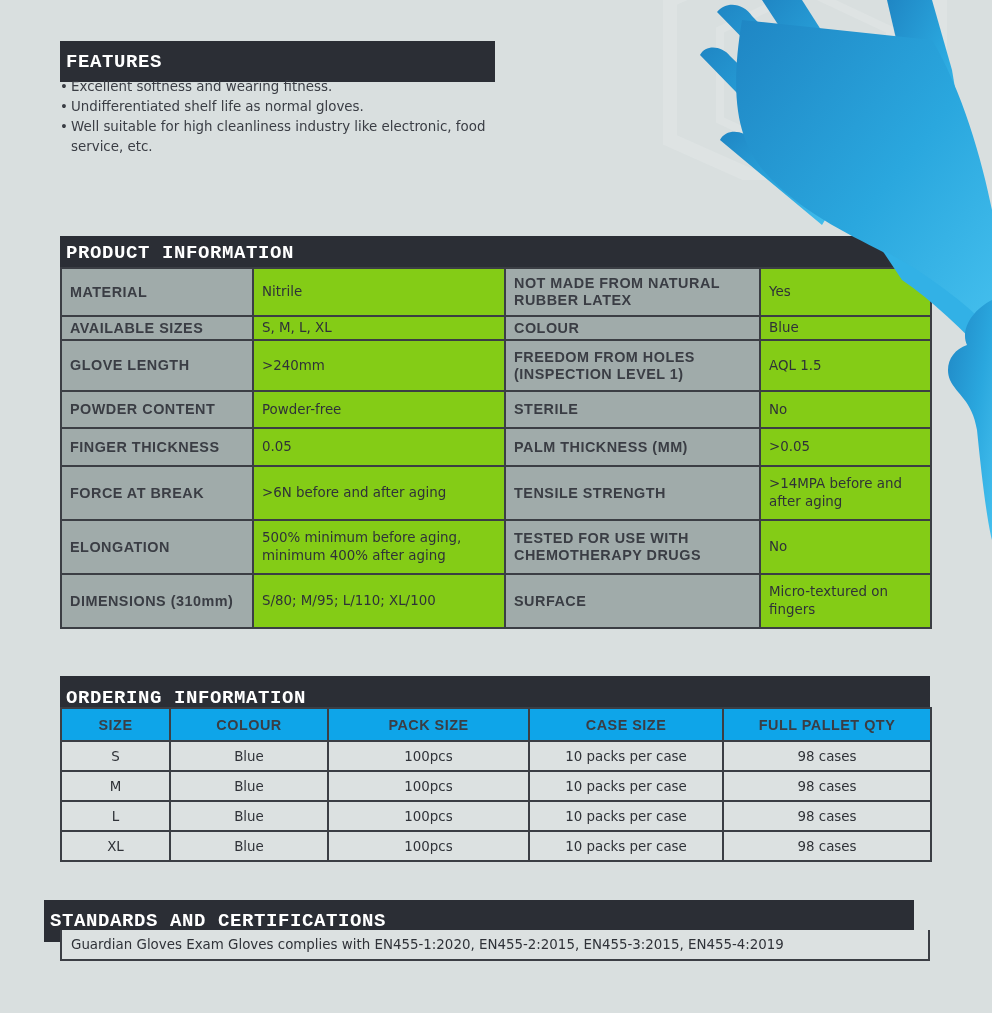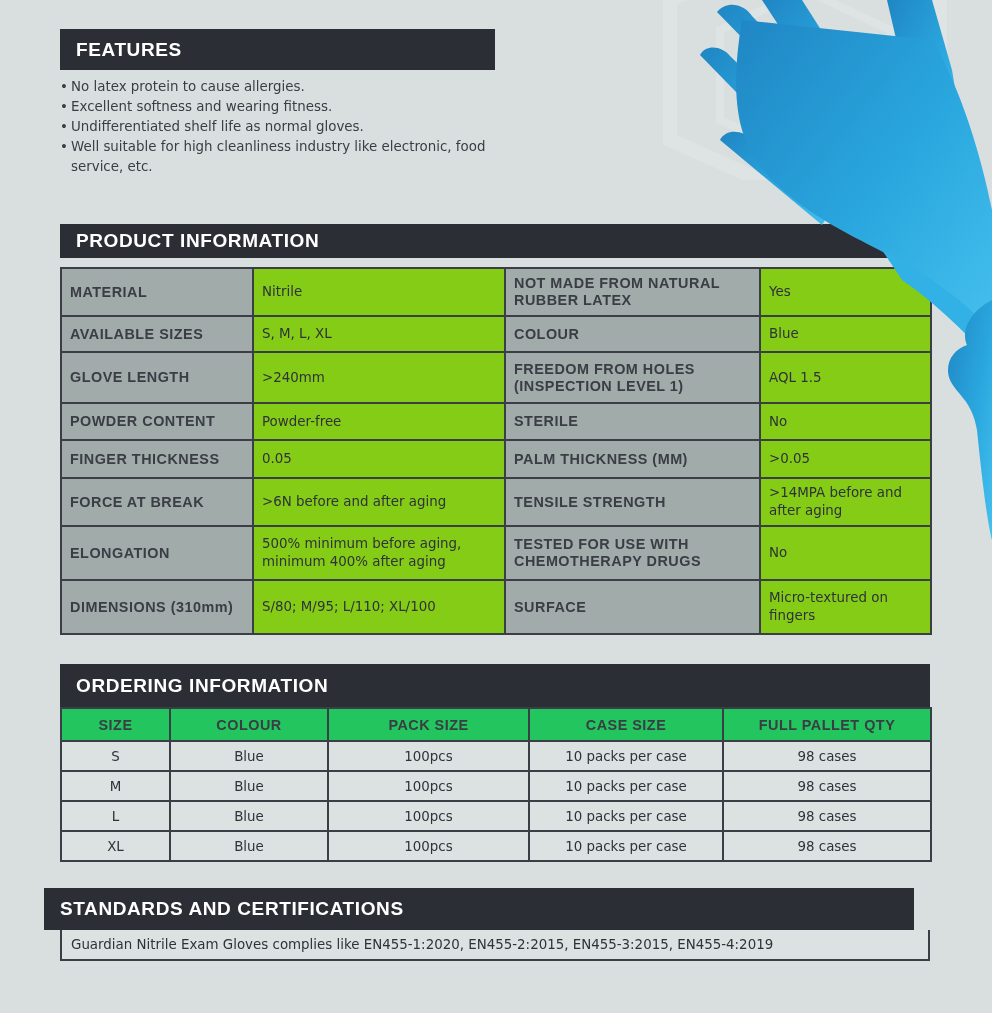--- a/index.html
+++ b/index.html
@@ -11,23 +11,23 @@
     position: relative;
   }
   .hex-bg {
     position: absolute; left: 640px; top: -60px; width: 330px; height: 240px;
     opacity: 0.35;
   }
   .glove { position: absolute; right: 0; top: 0; width: 360px; height: 560px; pointer-events: none; z-index: 5; }
 
   .section-header {
     position: absolute; background: #2b2e35; color: #ffffff;
-    font-family: Liberation Sans, sans-serif; font-weight: bold;
+    font-family: Liberation Mono, monospace; font-weight: bold;
     font-size: 19px; letter-spacing: 0.6px;
-    padding-left: 16px; display: flex; align-items: center;
+    padding-left: 6px; display: flex; align-items: center; margin-top: 12px;
   }
   #features-header { left: 60px; top: 29px; width: 435px; height: 41px; }
   .features-list {
     position: absolute; left: 60px; top: 77px; width: 440px;
     list-style: none; font-size: 13.4px; line-height: 20px; color: #3a3d44;
   }
   .features-list li { position: relative; padding-left: 11px; }
   .features-list li::before { content: "•"; position: absolute; left: 0; top: 0; }
 
   #product-header { left: 60px; top: 224px; width: 870px; height: 34px; }
@@ -37,21 +37,21 @@
   #product-table td { font-size: 13.4px; line-height: 18px; padding: 0 8px; vertical-align: middle; }
   #product-table td.lbl {
     background: #a0abaa; font-family: "Liberation Sans", sans-serif; font-weight: bold;
     font-size: 14.4px; letter-spacing: 0.5px; color: #3a3d44; line-height: 17px;
   }
   #product-table td.val { background: #84cc16; color: #2f3238; }
 
   #ordering-header { left: 60px; top: 664px; width: 870px; height: 43px; }
   #ordering-table { left: 60px; top: 707px; width: 870px; }
   #ordering-table th {
-    background: #22c55e; font-family: "Liberation Sans", sans-serif; font-weight: bold;
+    background: #0ea5e9; font-family: "Liberation Sans", sans-serif; font-weight: bold;
     font-size: 14.4px; letter-spacing: 0.5px; color: #3a3d44; height: 33px; text-align: center;
   }
   #ordering-table td { background: #dce1e1; font-size: 13.4px; text-align: center; height: 30px; color: #2f3238; }
 
   #standards-header { left: 44px; top: 888px; width: 870px; height: 42px; }
   .standards-body {
     position: absolute; left: 60px; top: 930px; width: 870px; height: 31px;
     background: #dce1e1; border: 2px solid #3b3e44; border-top: none;
     font-size: 13.4px; color: #2f3238; padding-left: 9px; display: flex; align-items: center;
   }
@@ -82,21 +82,20 @@
   <path d="M110,20 L300,40 C330,90 350,160 360,210 L360,340 C330,300 300,280 270,262 C230,240 180,220 140,180 C110,150 95,110 110,20 Z" fill="url(#gl)"></path>
   <path d="M250,250 C290,270 330,300 360,330 L360,360 C330,330 300,300 270,280 Z" fill="#32b1e6"></path>
 
   <path d="M360,300 C340,310 328,330 335,345 C320,350 312,365 318,380 C325,395 340,400 345,430 C350,480 355,520 360,540 Z" fill="url(#gl)"></path>
 </svg>
 
 <div class="section-header" id="features-header">
   <span>FEATURES</span>
 </div>
 <ul class="features-list">
-  <li>No latex protein to cause allergies.</li>
   <li>Excellent softness and wearing fitness.</li>
   <li>Undifferentiated shelf life as normal gloves.</li>
   <li>Well suitable for high cleanliness industry like electronic, food service, etc.</li>
 </ul>
 
 <div class="section-header" id="product-header">
   <span>PRODUCT INFORMATION</span>
 </div>
 <table id="product-table">
   <colgroup>
@@ -105,21 +104,21 @@
       <col style="width:255px">
       <col style="width:171px">
     </colgroup>
   <tbody>
       <tr style="height:48px">
     <td class="lbl">MATERIAL</td>
     <td class="val">Nitrile</td>
     <td class="lbl">NOT MADE FROM NATURAL RUBBER LATEX</td>
     <td class="val">Yes</td>
   </tr>
-  <tr style="height:36px">
+  <tr style="height:24px">
     <td class="lbl">AVAILABLE SIZES</td>
     <td class="val">S, M, L, XL</td>
     <td class="lbl">COLOUR</td>
     <td class="val">Blue</td>
   </tr>
   <tr style="height:51px">
     <td class="lbl">GLOVE LENGTH</td>
     <td class="val">&gt;240mm</td>
     <td class="lbl">FREEDOM FROM HOLES (INSPECTION LEVEL 1)</td>
     <td class="val">AQL 1.5</td>
@@ -129,21 +128,21 @@
     <td class="val">Powder-free</td>
     <td class="lbl">STERILE</td>
     <td class="val">No</td>
   </tr>
   <tr style="height:38px">
     <td class="lbl">FINGER THICKNESS</td>
     <td class="val">0.05</td>
     <td class="lbl">PALM THICKNESS (MM)</td>
     <td class="val">&gt;0.05</td>
   </tr>
-  <tr style="height:48px">
+  <tr style="height:54px">
     <td class="lbl">FORCE AT BREAK</td>
     <td class="val">&gt;6N before and after aging</td>
     <td class="lbl">TENSILE STRENGTH</td>
     <td class="val">&gt;14MPA before and after aging</td>
   </tr>
   <tr style="height:54px">
     <td class="lbl">ELONGATION</td>
     <td class="val">500% minimum before aging, minimum 400% after aging</td>
     <td class="lbl">TESTED FOR USE WITH CHEMOTHERAPY DRUGS</td>
     <td class="val">No</td>
@@ -204,14 +203,14 @@
     <td>10 packs per case</td>
     <td>98 cases</td>
   </tr>
 </tbody>
   </table>
 
 <div class="section-header" id="standards-header">
   <span>STANDARDS AND CERTIFICATIONS</span>
 </div>
 <div class="standards-body">
-  <span>Guardian Nitrile Exam Gloves complies like EN455-1:2020, EN455-2:2015, EN455-3:2015, EN455-4:2019</span>
+  <span>Guardian Gloves Exam Gloves complies with EN455-1:2020, EN455-2:2015, EN455-3:2015, EN455-4:2019</span>
 </div>
 
 </body></html>

